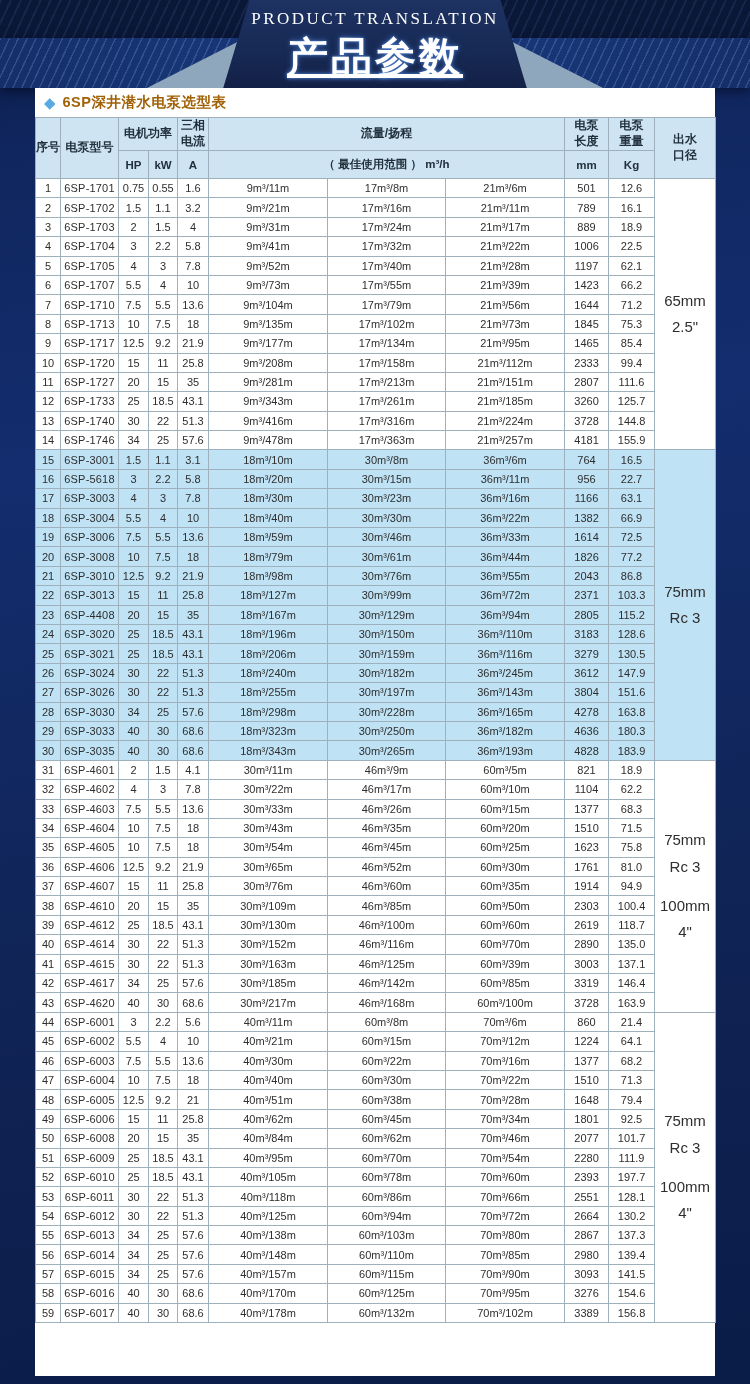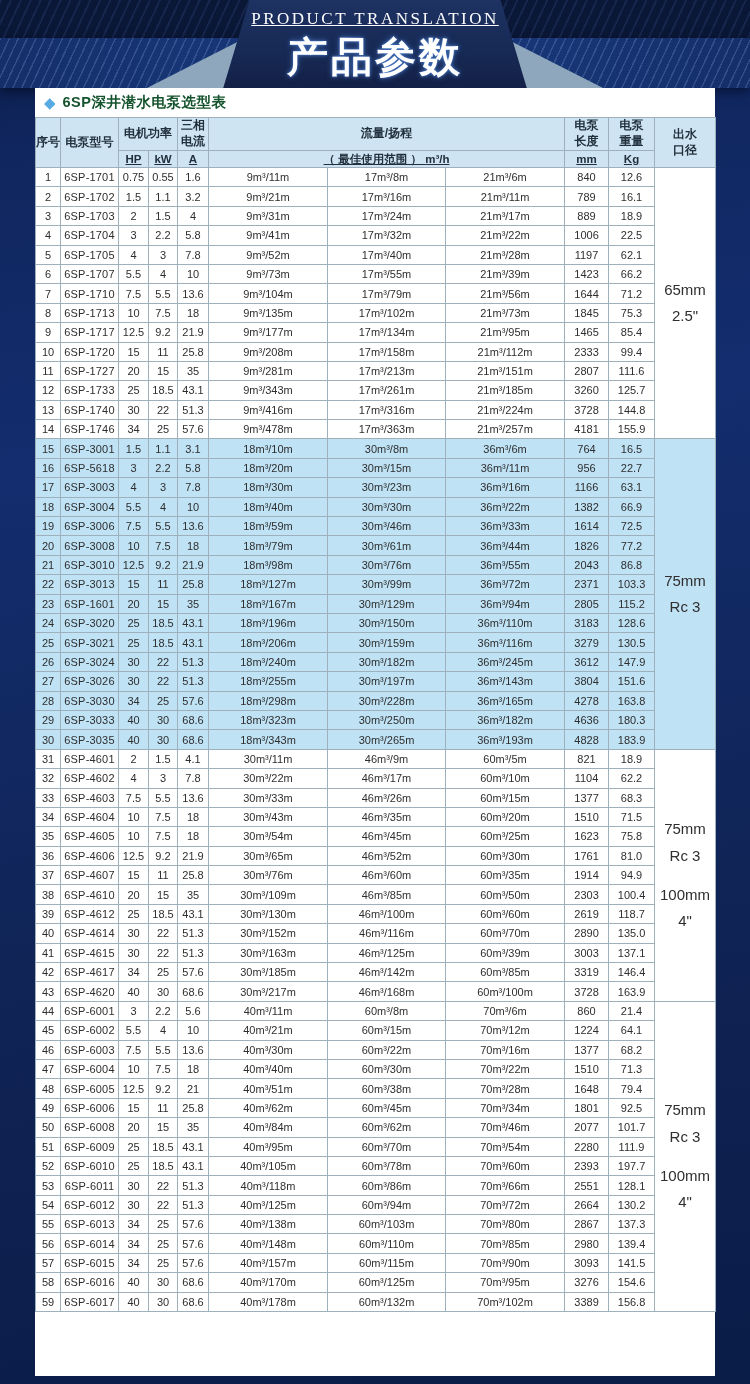--- a/index.html
+++ b/index.html
@@ -27,40 +27,41 @@
   .tri-left  { left:143px; clip-path:polygon(100% 0,100% 100%,0 100%); }
   .tri-right { left:485px; clip-path:polygon(0 0,100% 100%,0 100%); }
   .ribbon {
     position:absolute; left:222px; top:0; width:306px; height:92px;
     background:linear-gradient(180deg,#1e3263 0%,#172a55 55%,#131f45 100%);
     clip-path:polygon(9% 0,91% 0,100% 100%,0 100%);
     text-align:center;
   }
   .tagline {
     margin-top:9px; color:#ffffff; font-family:"Liberation Serif","DejaVu Serif",serif;
-    font-size:17px; letter-spacing:2.5px; white-space:nowrap;text-decoration:underline;
+    font-size:17px; letter-spacing:2.5px; white-space:nowrap;
   }
   .big-title {
     margin-top:1px; color:#ffffff; font-size:41px; font-weight:bold; letter-spacing:3px;
     text-shadow:0 0 3px #4a7fd4, 0 0 6px rgba(90,140,220,.55);
+    text-decoration:underline;
   }
   
   .card {
     position:absolute; left:35px; top:88px; width:680px; height:1288px;
     background:#ffffff;
   }
   .section-title-bar { height:29px; display:flex; align-items:center; padding-left:9px; }
   .diamond { color:#57aae2; font-size:15px; margin-right:7px; line-height:1; }
-  .stitle  { color:#14532d; font-weight:bold; font-size:14.5px; letter-spacing:.5px; }
+  .stitle  { color:#a16207; font-weight:bold; font-size:14.5px; letter-spacing:.5px; }
   
   table.spec { width:680px; border-collapse:collapse; table-layout:fixed; border:1px solid #8aa0ad; }
   th,td { border:1px solid #9db0bc; text-align:center; vertical-align:middle; padding:0; }
   thead th { background:#cfe4f2; color:#21303c; font-weight:bold; }
   thead tr.h1 th { font-size:12px; height:33px; white-space:pre-line; line-height:1.3; }
-  thead tr.h2 th { font-size:11.5px; height:17px;text-decoration:underline; }
+  thead tr.h2 th { font-size:11.5px; height:28px; }
   .flow-range-cell .flow-unit { }
   tbody td { font-size:11px; height:19.4px; color:#2e2e2e; background:#fff; }
   tbody td.model { letter-spacing:.2px; }
   tbody tr.hl td { background:#bfe2f5; }
   td.outlet { font-size:15px; color:#2e2e2e; line-height:1.75; }
   td.outlet .gap { height:13px; }
 </style>
 </head>
 <body>
 
@@ -125,21 +126,21 @@
     <tbody>
         <tr>
           <td>1</td>
           <td class="model">6SP-1701</td>
           <td>0.75</td>
           <td>0.55</td>
           <td>1.6</td>
           <td>9m³/11m</td>
           <td>17m³/8m</td>
           <td>21m³/6m</td>
-          <td>840</td>
+          <td>501</td>
           <td>12.6</td>
           <td rowspan="14" class="outlet">
             <div>65mm</div>
             <div>2.5"</div>
           </td>
         </tr>
         <tr>
           <td>2</td>
           <td class="model">6SP-1702</td>
           <td>1.5</td>
@@ -390,21 +391,21 @@
           <td>11</td>
           <td>25.8</td>
           <td>18m³/127m</td>
           <td>30m³/99m</td>
           <td>36m³/72m</td>
           <td>2371</td>
           <td>103.3</td>
         </tr>
         <tr class="hl">
           <td>23</td>
-          <td class="model">6SP-1601</td>
+          <td class="model">6SP-4408</td>
           <td>20</td>
           <td>15</td>
           <td>35</td>
           <td>18m³/167m</td>
           <td>30m³/129m</td>
           <td>36m³/94m</td>
           <td>2805</td>
           <td>115.2</td>
         </tr>
         <tr class="hl">

